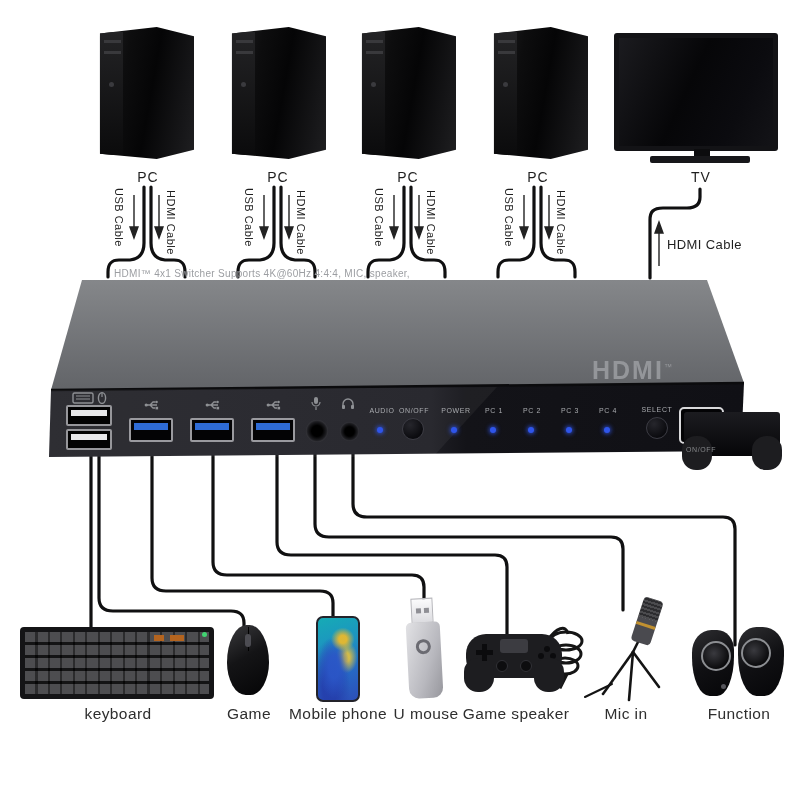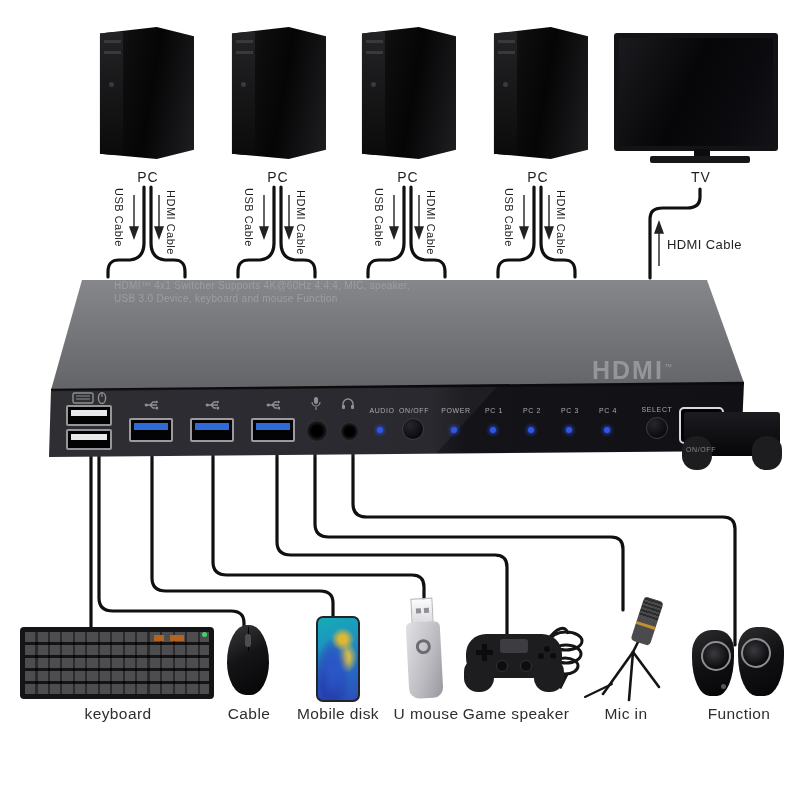--- a/index.html
+++ b/index.html
@@ -29,21 +29,21 @@
   
   .tv{position:absolute;left:614px;top:33px;width:164px;height:118px;z-index:2;background:#131316;
       border-radius:3px;padding:5px;box-sizing:border-box;}
   .tv .panel{width:100%;height:100%;
       background:linear-gradient(115deg,#1b1b1f 0%,#060608 45%,#0b0b0f 75%,#131317 100%);}
   .tv-neck{position:absolute;left:694px;top:149px;width:16px;height:8px;background:#0c0c0e;z-index:2;}
   .tv-base{position:absolute;left:650px;top:156px;width:100px;height:7px;background:#17171a;
       border-radius:2px;z-index:2;}
   
   .dev-overlay{position:absolute;z-index:4;}
-  .dev-toptext{left:114px;top:280px;color:#9c9ea2;font-size:10px;line-height:12.5px;letter-spacing:.3px;}
+  .dev-toptext{left:114px;top:268px;color:#9c9ea2;font-size:10px;line-height:12.5px;letter-spacing:.3px;}
   .hdmi-logo{left:592px;top:356px;color:#94969a;font-size:25px;font-weight:800;letter-spacing:2px;
              transform:scaleY(1.05);}
   .hdmi-logo sup{font-size:8px;font-weight:400;}
   .plabel{position:absolute;z-index:4;color:#a9abaf;font-size:7px;letter-spacing:.6px;
           transform:translateX(-50%);white-space:nowrap;}
   .led{position:absolute;z-index:4;width:6px;height:6px;border-radius:50%;background:#2f55ea;
        box-shadow:0 0 4px 1px rgba(47,85,234,.8);transform:translateX(-50%);}
   .rbutton{position:absolute;z-index:4;width:22px;height:22px;border-radius:50%;
        background:radial-gradient(circle at 35% 30%,#26262c,#0b0b0f 70%);border:1px solid #3c3c44;
        box-sizing:border-box;transform:translateX(-50%);}
@@ -245,21 +245,20 @@
       </linearGradient>
     </defs>
     <polygon points="82,280 707,280 744,383 51,390" fill="url(#gTop)"></polygon>
     <polygon points="51,390 744,383 741,451 49,457" fill="url(#gFront)"></polygon>
     <polyline points="51,390 744,383" stroke="#0b0b0d" stroke-width="2.5" fill="none"></polyline>
     <polygon points="51,390 497,387 433,457 49,457" fill="rgba(255,255,255,0.05)"></polygon>
   </svg>
 
   <div class="dev-overlay dev-toptext">
     <div>HDMI™ 4x1 Switcher Supports 4K@60Hz 4:4:4, MIC, speaker,</div>
-    <div>USB 3.0 Device, keyboard and mouse Function</div>
   </div>
   <div class="dev-overlay hdmi-logo"><span>HDMI</span><sup>™</sup></div>
 
   <svg class="picon" style="left:72px;top:391px" width="40" height="13" viewBox="0 0 40 13">
     <rect x="1" y="2" width="20" height="10" rx="1.5" fill="none" stroke="#8e9094" stroke-width="1.4"></rect>
     <line x1="4" y1="5" x2="18" y2="5" stroke="#8e9094" stroke-width="1"></line>
     <line x1="4" y1="8" x2="18" y2="8" stroke="#8e9094" stroke-width="1"></line>
     <ellipse cx="30" cy="7" rx="3.6" ry="5.4" fill="none" stroke="#8e9094" stroke-width="1.4"></ellipse>
     <line x1="30" y1="2" x2="30" y2="6" stroke="#8e9094" stroke-width="1.2"></line>
   </svg>
@@ -376,20 +375,20 @@
   </div>
   <div class="speaker spk-l">
     <div class="driver"></div>
       <div class="knob"></div>
   </div>
   <div class="speaker spk-r">
     <div class="driver"></div>
   </div>
 
   <div class="cap" style="left:118px;top:705px">keyboard</div>
-  <div class="cap" style="left:249px;top:705px">Cable</div>
-  <div class="cap" style="left:338px;top:705px">Mobile disk</div>
+  <div class="cap" style="left:249px;top:705px">Game</div>
+  <div class="cap" style="left:338px;top:705px">Mobile phone</div>
   <div class="cap" style="left:426px;top:705px">U mouse</div>
   <div class="cap" style="left:516px;top:705px">Game speaker</div>
   <div class="cap" style="left:626px;top:705px">Mic in</div>
   <div class="cap" style="left:739px;top:705px">Function</div>
 
 </div>
 
 </body></html>

